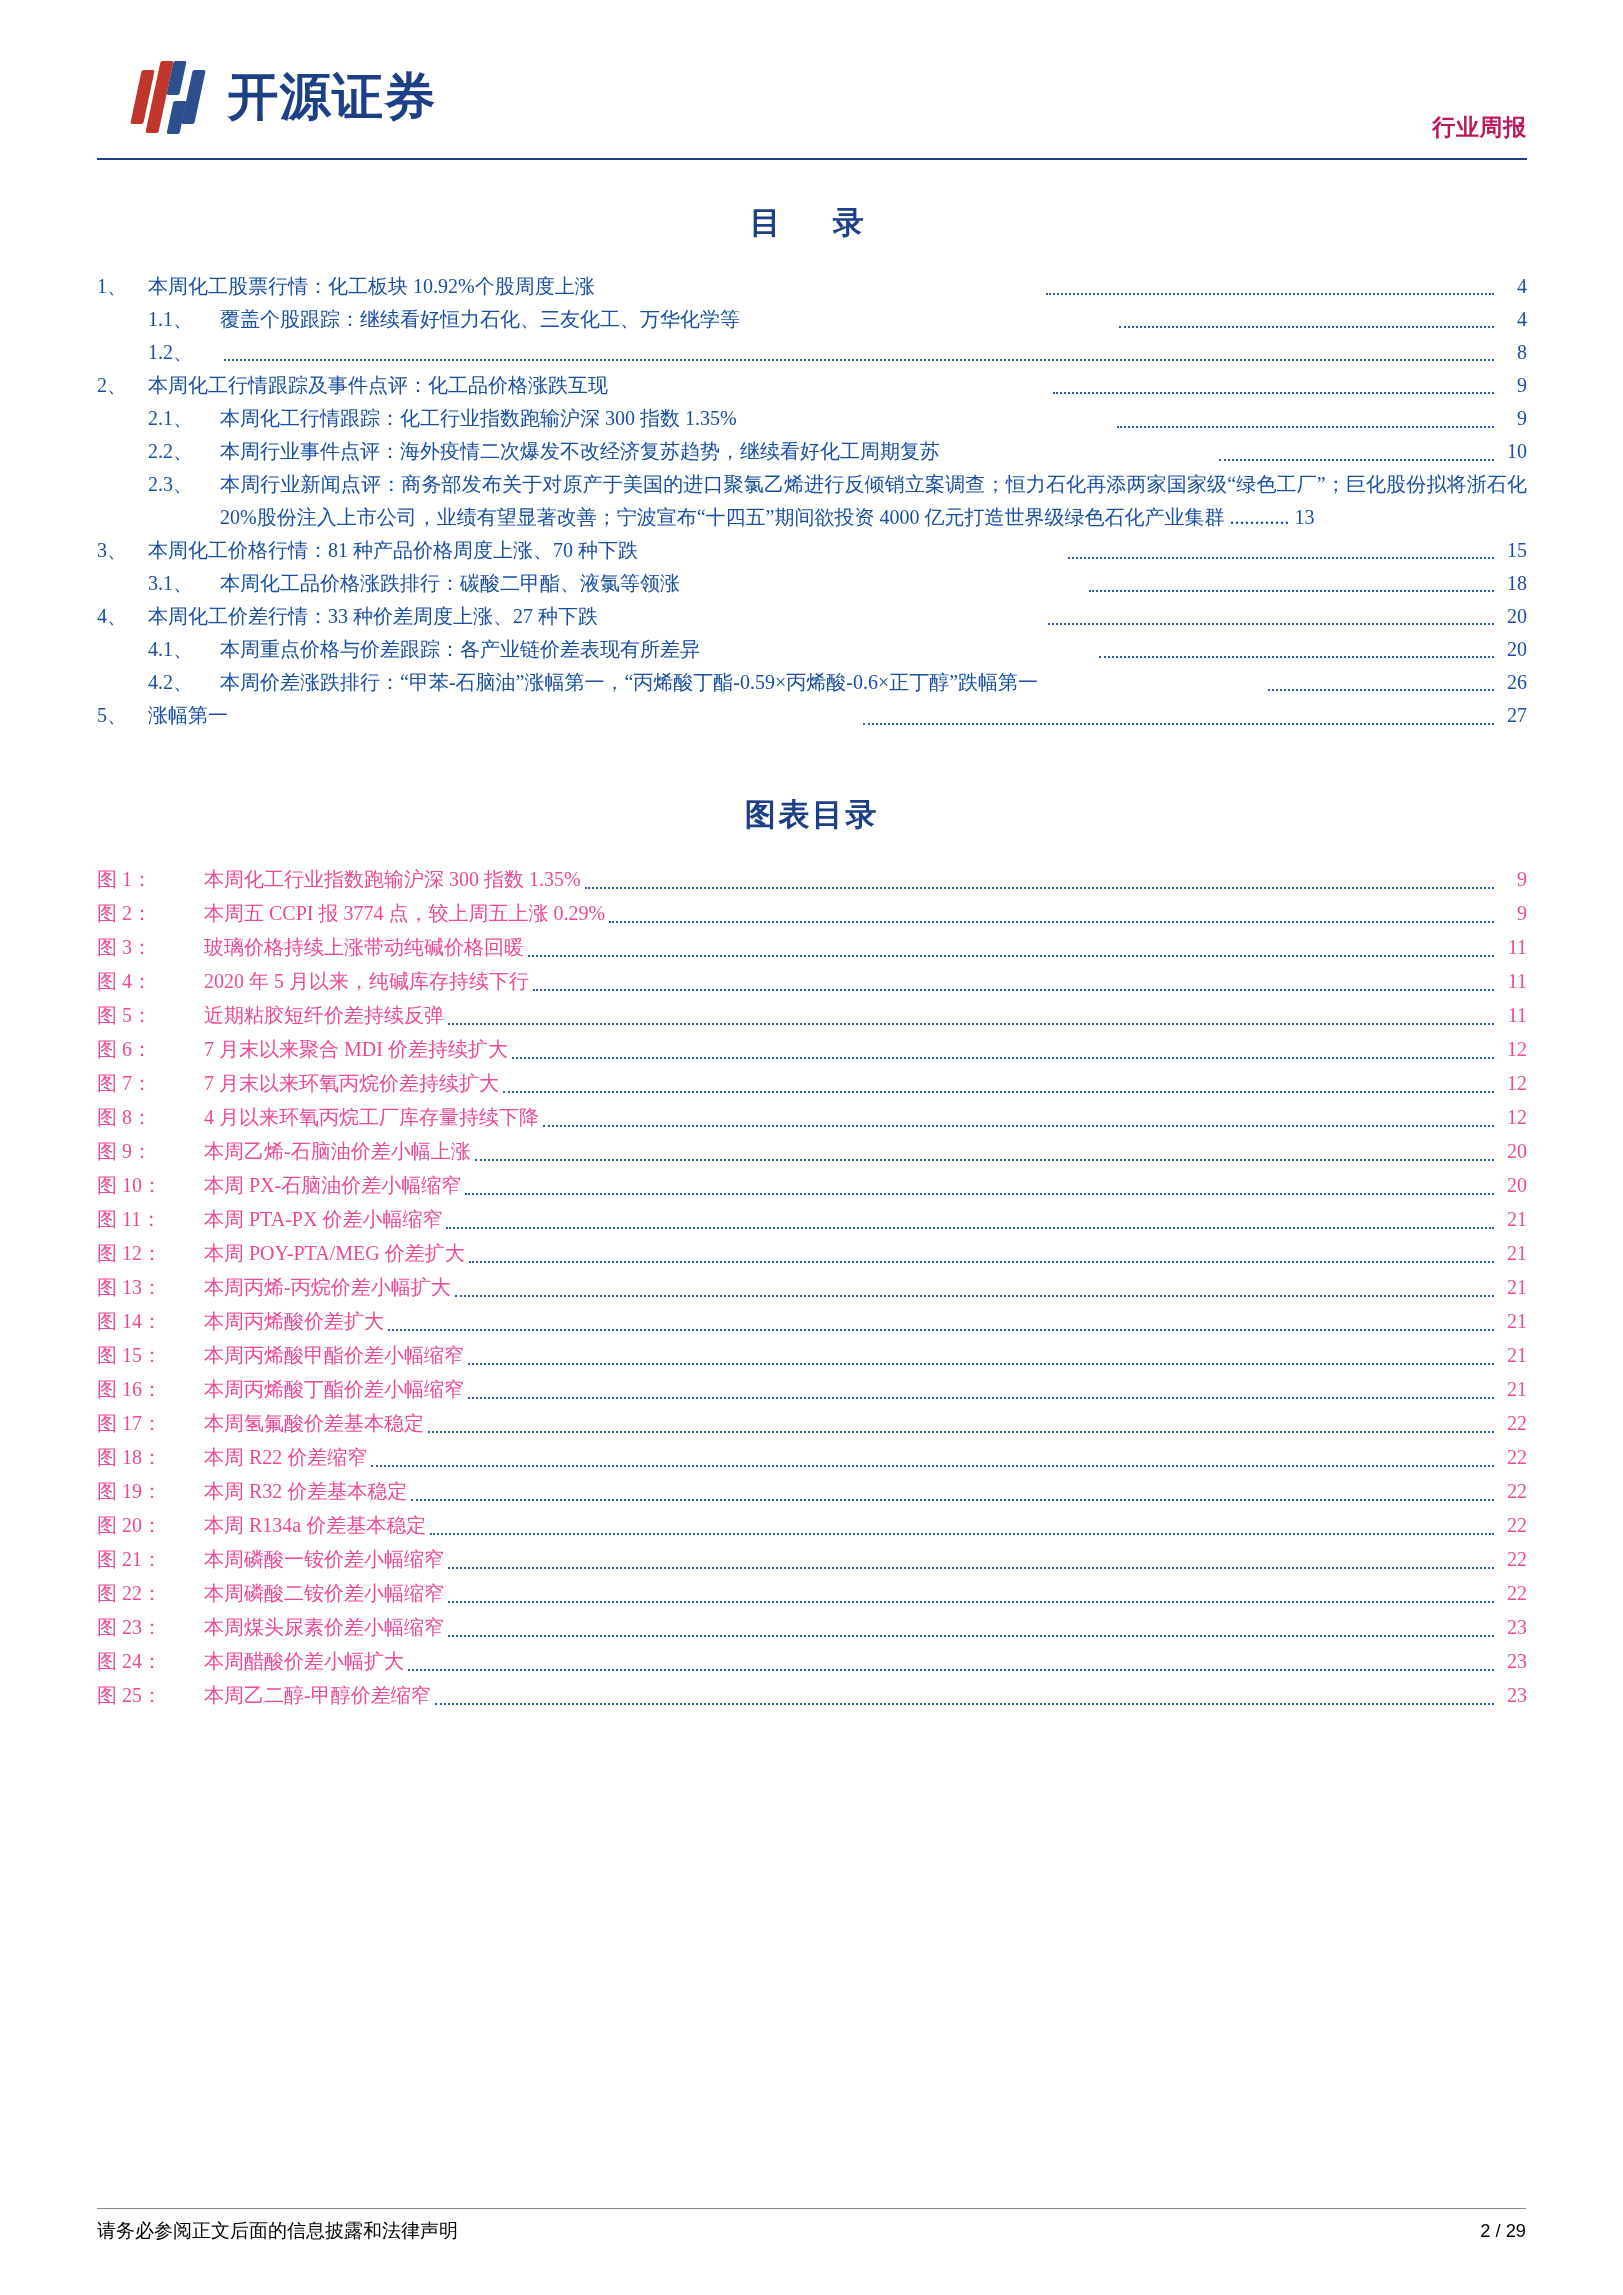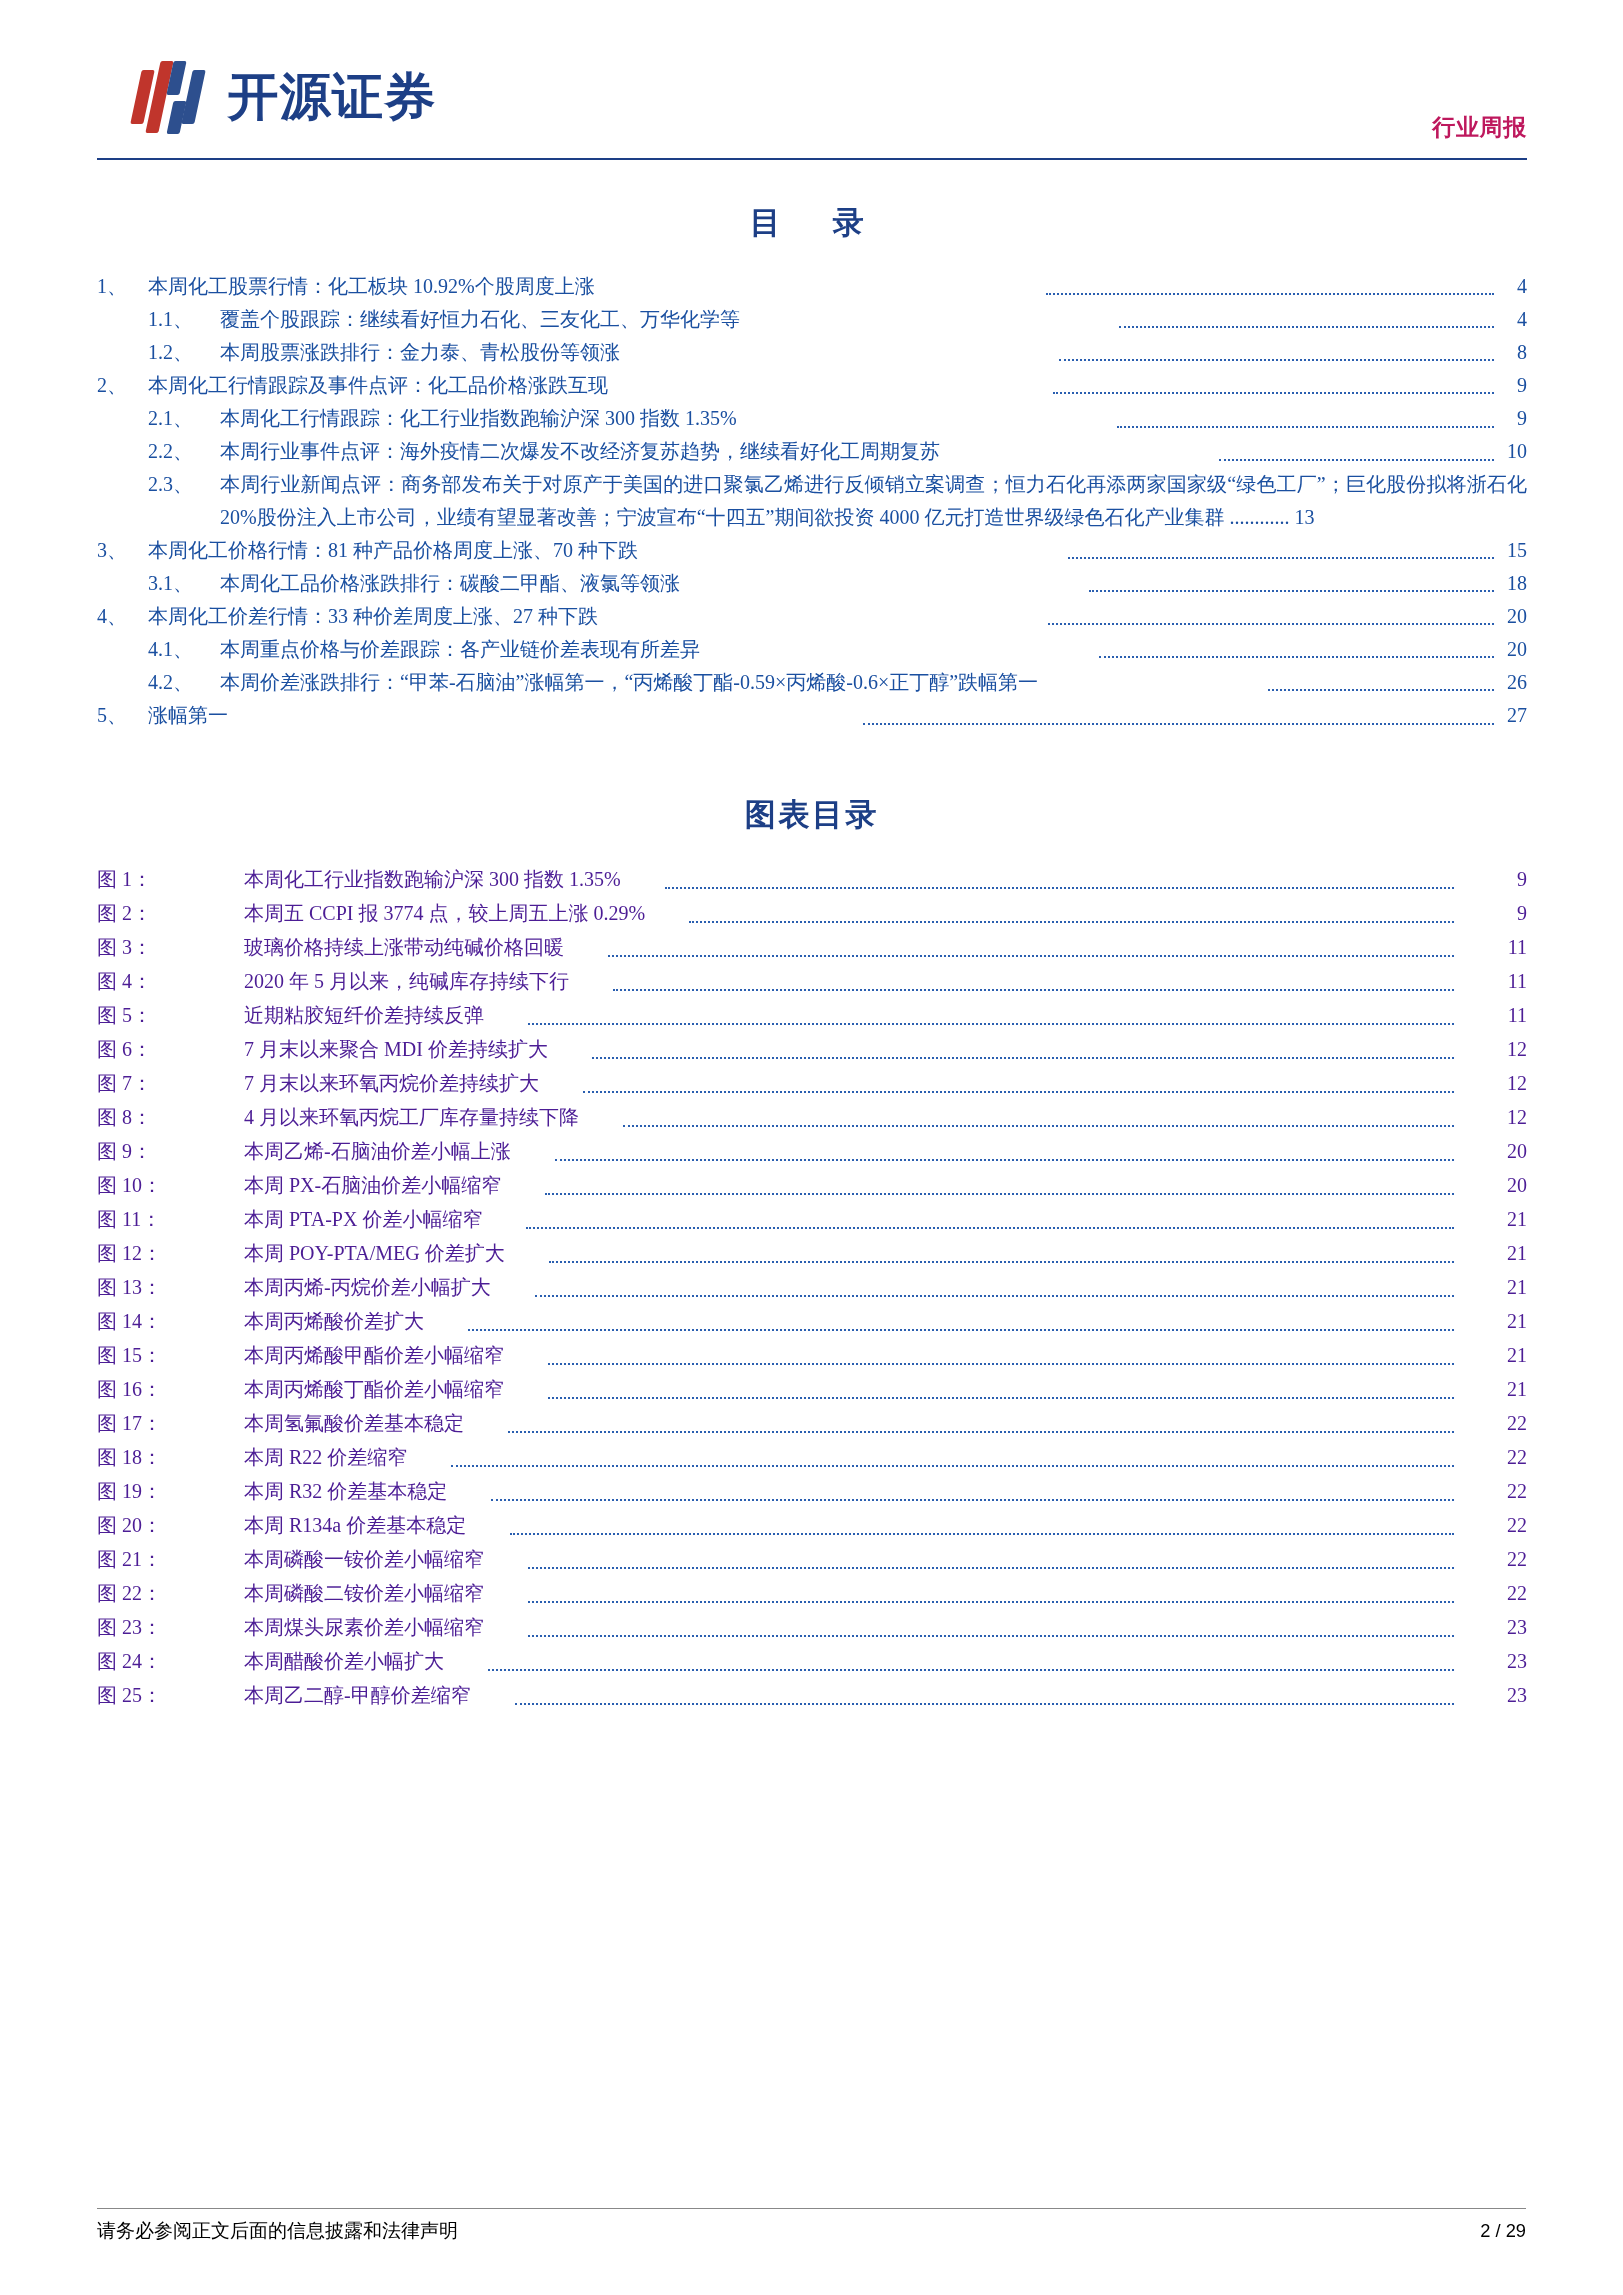--- a/index.html
+++ b/index.html
@@ -148,22 +148,21 @@
 
   
   .figlist {
     margin-top: 3.9px;
   }
   .fig-row {
     display: flex;
     align-items: flex-end;
     font-size: 20px;
     line-height: 1.70;
-    color: #4c1d95;
-    gap: 40px;
+    color: #ec4899;
   }
   .fig-row .lbl {
     flex: 0 0 98px;
     white-space: nowrap;
   }
   .fig-row .txt {
     flex: 0 0 auto;
     white-space: nowrap;
     margin-left: 9px;
   }
@@ -236,21 +235,20 @@
 
       <div class="toc-row lvl2">
         <span class="num">1.1、</span>
         <span class="txt">覆盖个股跟踪：继续看好恒力石化、三友化工、万华化学等</span>
         <span class="leader"></span>
         <span class="pg">4</span>
       </div>
 
       <div class="toc-row lvl2">
         <span class="num">1.2、</span>
-        <span class="txt">本周股票涨跌排行：金力泰、青松股份等领涨</span>
         <span class="leader"></span>
         <span class="pg">8</span>
       </div>
 
       <div class="toc-row lvl1">
         <span class="num">2、</span>
         <span class="txt">本周化工行情跟踪及事件点评：化工品价格涨跌互现</span>
         <span class="leader"></span>
         <span class="pg">9</span>
       </div>

